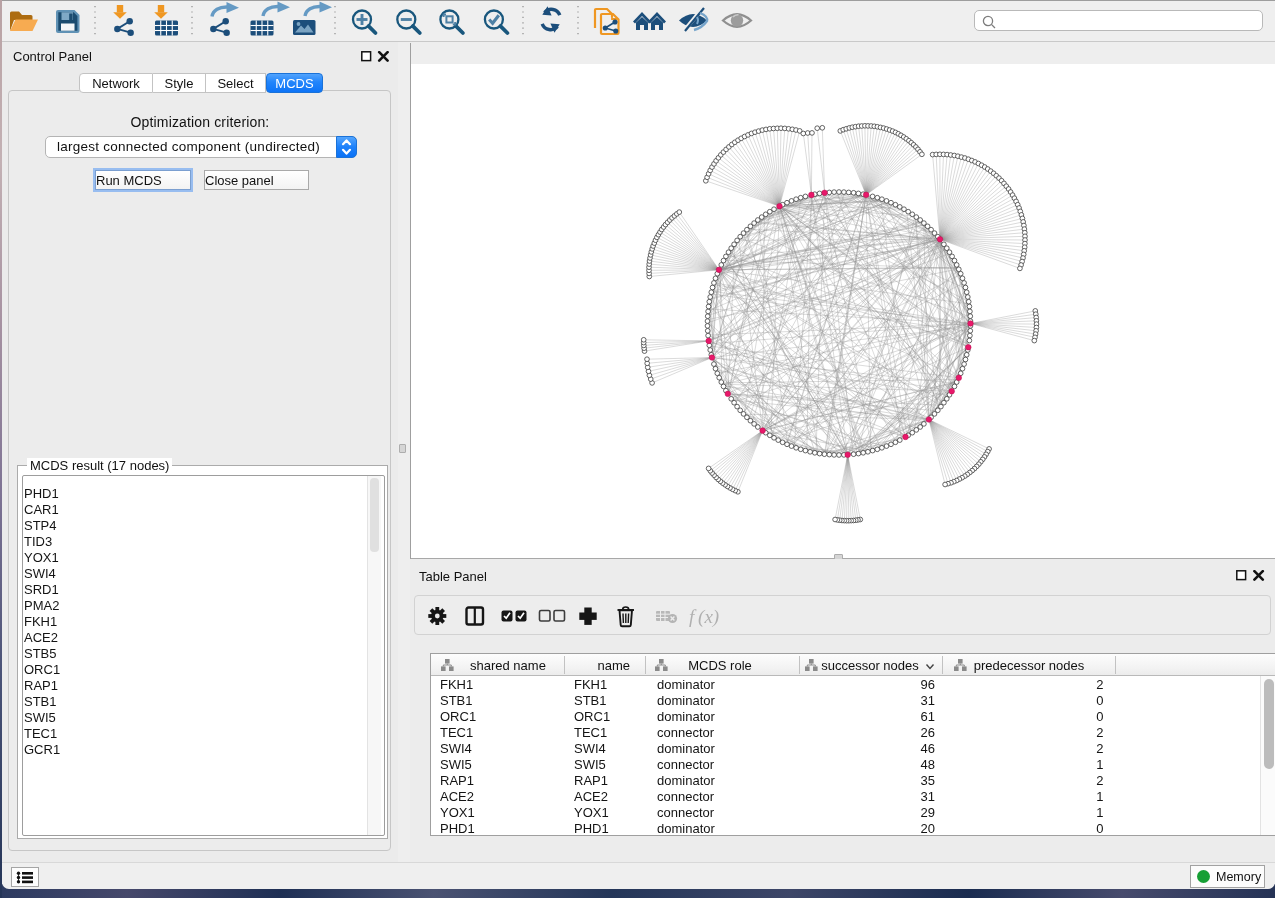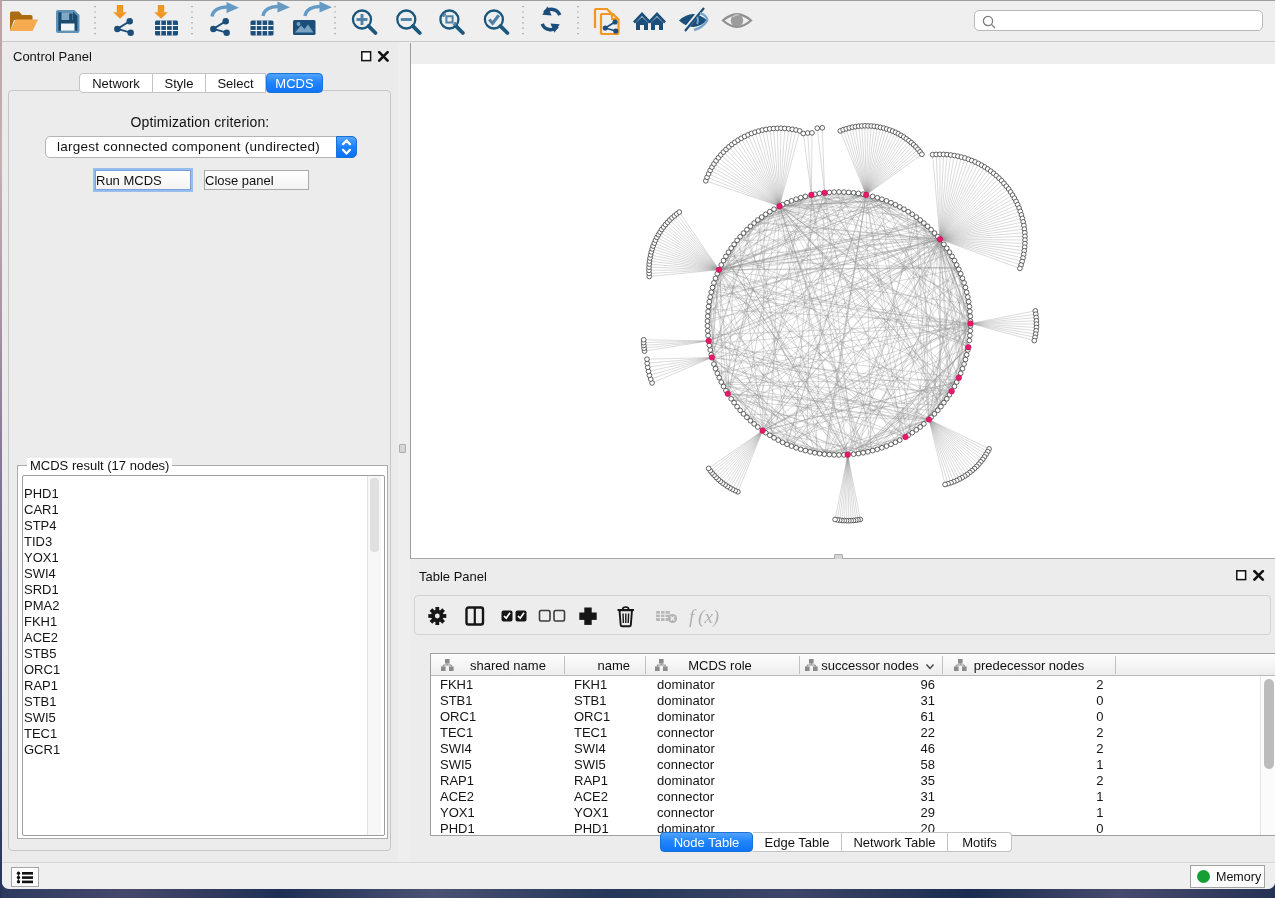--- a/index.html
+++ b/index.html
@@ -692,31 +692,31 @@
       <div class="cell" style="left:420px;top:39px;width:84px;text-align:right;">31</div>
       <div class="cell" style="left:580px;top:39px;width:92.5px;text-align:right;">0</div>
       <div class="cell" style="left:9px;top:55px;">ORC1</div>
       <div class="cell" style="left:143px;top:55px;">ORC1</div>
       <div class="cell" style="left:226px;top:55px;">dominator</div>
       <div class="cell" style="left:420px;top:55px;width:84px;text-align:right;">61</div>
       <div class="cell" style="left:580px;top:55px;width:92.5px;text-align:right;">0</div>
       <div class="cell" style="left:9px;top:71px;">TEC1</div>
       <div class="cell" style="left:143px;top:71px;">TEC1</div>
       <div class="cell" style="left:226px;top:71px;">connector</div>
-      <div class="cell" style="left:420px;top:71px;width:84px;text-align:right;">22</div>
+      <div class="cell" style="left:420px;top:71px;width:84px;text-align:right;">26</div>
       <div class="cell" style="left:580px;top:71px;width:92.5px;text-align:right;">2</div>
       <div class="cell" style="left:9px;top:87px;">SWI4</div>
       <div class="cell" style="left:143px;top:87px;">SWI4</div>
       <div class="cell" style="left:226px;top:87px;">dominator</div>
       <div class="cell" style="left:420px;top:87px;width:84px;text-align:right;">46</div>
       <div class="cell" style="left:580px;top:87px;width:92.5px;text-align:right;">2</div>
       <div class="cell" style="left:9px;top:103px;">SWI5</div>
       <div class="cell" style="left:143px;top:103px;">SWI5</div>
       <div class="cell" style="left:226px;top:103px;">connector</div>
-      <div class="cell" style="left:420px;top:103px;width:84px;text-align:right;">58</div>
+      <div class="cell" style="left:420px;top:103px;width:84px;text-align:right;">48</div>
       <div class="cell" style="left:580px;top:103px;width:92.5px;text-align:right;">1</div>
       <div class="cell" style="left:9px;top:119px;">RAP1</div>
       <div class="cell" style="left:143px;top:119px;">RAP1</div>
       <div class="cell" style="left:226px;top:119px;">dominator</div>
       <div class="cell" style="left:420px;top:119px;width:84px;text-align:right;">35</div>
       <div class="cell" style="left:580px;top:119px;width:92.5px;text-align:right;">2</div>
       <div class="cell" style="left:9px;top:135px;">ACE2</div>
       <div class="cell" style="left:143px;top:135px;">ACE2</div>
       <div class="cell" style="left:226px;top:135px;">connector</div>
       <div class="cell" style="left:420px;top:135px;width:84px;text-align:right;">31</div>
@@ -728,26 +728,20 @@
       <div class="cell" style="left:580px;top:151px;width:92.5px;text-align:right;">1</div>
       <div class="cell" style="left:9px;top:167px;">PHD1</div>
       <div class="cell" style="left:143px;top:167px;">PHD1</div>
       <div class="cell" style="left:226px;top:167px;">dominator</div>
       <div class="cell" style="left:420px;top:167px;width:84px;text-align:right;">20</div>
       <div class="cell" style="left:580px;top:167px;width:92.5px;text-align:right;">0</div>
     <div class="abs" id="tscroll">
         <div class="abs" id="tthumb"></div>
       </div>
   </div>
-  <div class="tabrow" id="bottomtabs" style="left:250px;top:273px;">
-    <div class="tab sel first" style="width:93px;padding:0;border-radius:4px;">Node Table</div>
-    <div class="tab" style="width:89px;padding:0;">Edge Table</div>
-    <div class="tab" style="width:106px;padding:0;">Network Table</div>
-    <div class="tab last" style="width:64px;padding:0;">Motifs</div>
-  </div>
 </div>
 
 <div class="abs" id="wallbottom"></div>
 <div class="abs" id="statusbar"></div>
 <div class="abs" id="listbtn"></div>
 <svg class="abs" style="left:16px;top:871px" width="18" height="13">
  <circle cx="2.5" cy="2.2" r="1.7" fill="#111"></circle>
     <circle cx="2.5" cy="6.5" r="1.7" fill="#111"></circle>
     <circle cx="2.5" cy="10.8" r="1.7" fill="#111"></circle>
  <line x1="2.5" y1="2" x2="2.5" y2="11" stroke="#111" stroke-width="0.8"></line>

